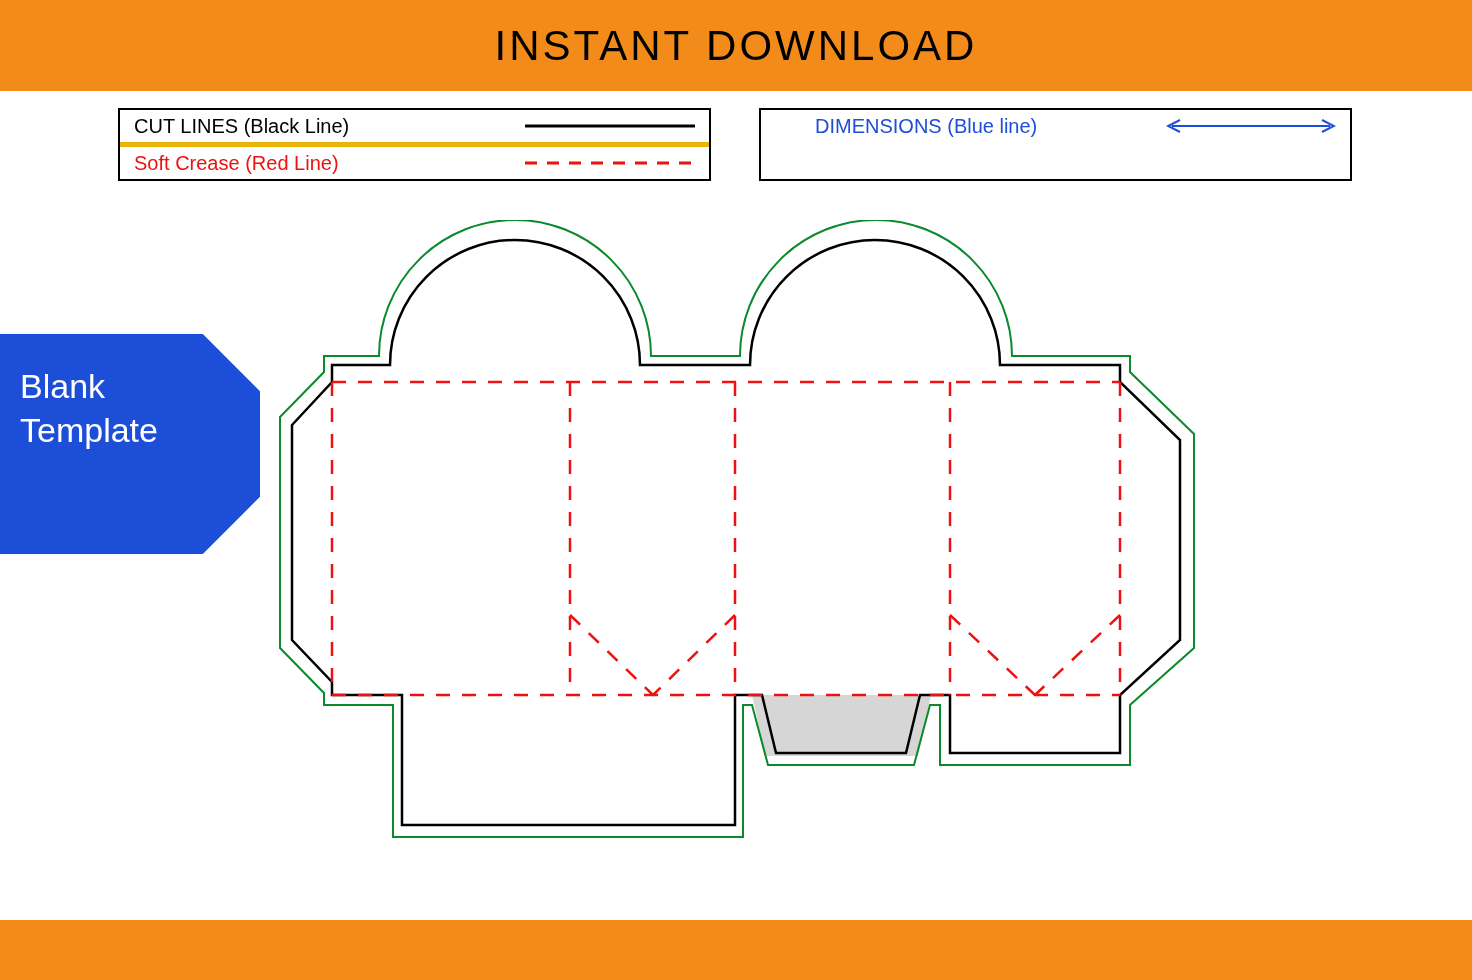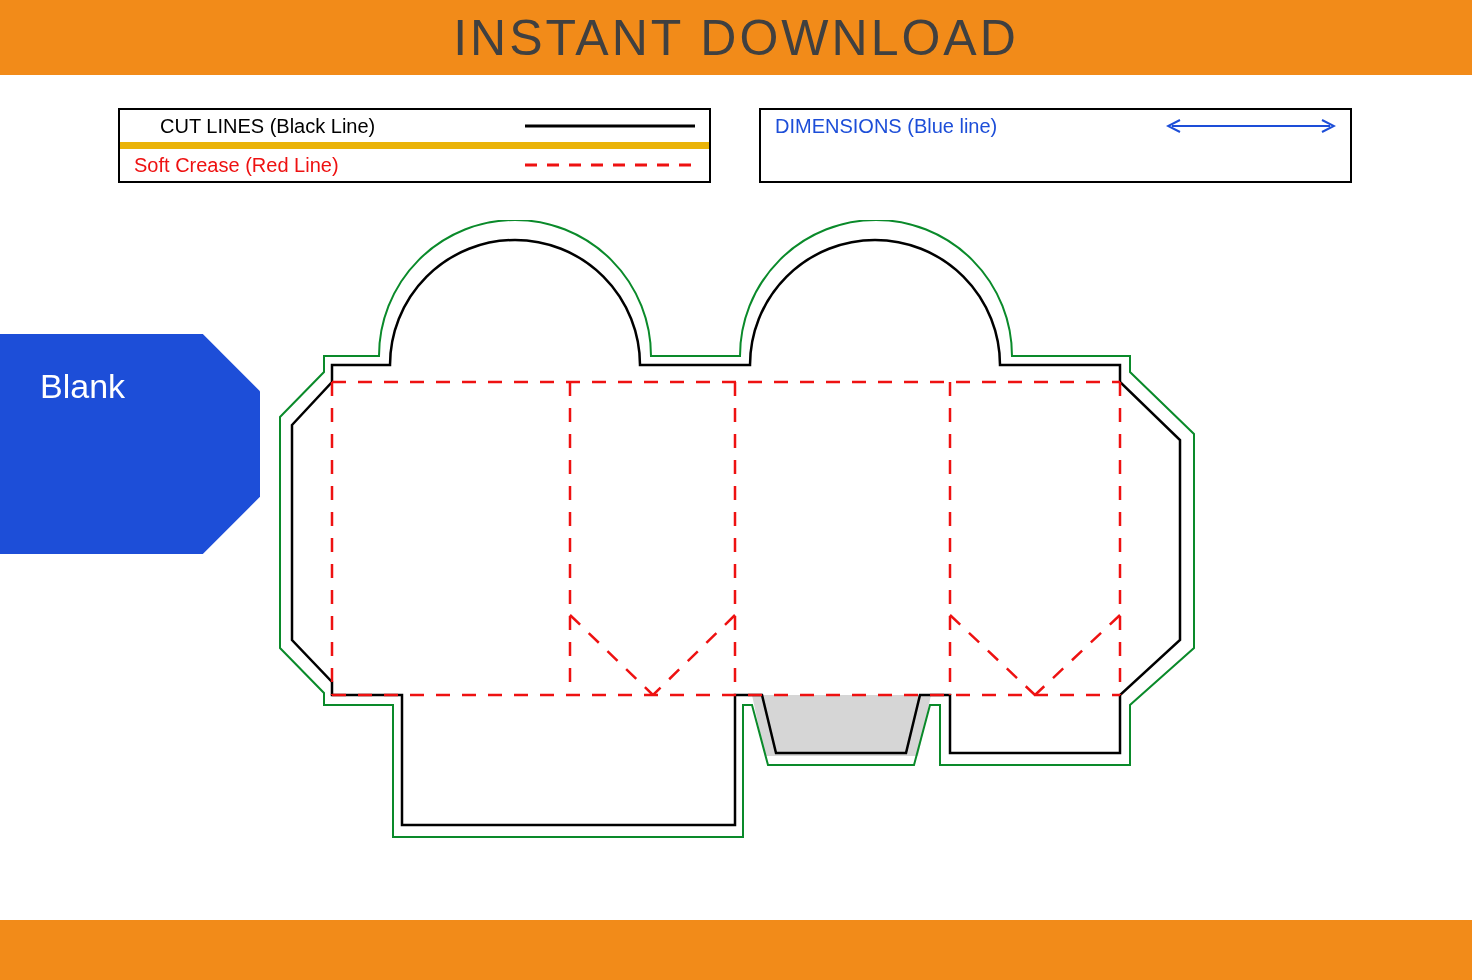--- a/index.html
+++ b/index.html
@@ -7,24 +7,24 @@
     padding: 0;
     width: 1472px;
     height: 980px;
     font-family: Arial, Helvetica, sans-serif;
     background: #fff;
     overflow: hidden;
   }
   .banner-top {
     position: absolute;
     top: 0; left: 0; right: 0;
-    height: 75px;
+    height: 91px;
     background: #f28b19;
-    color: #404040;
-    font-size: 50px;
+    color: #000000;
+    font-size: 42px;
     font-weight: 500;
     letter-spacing: 3px;
     display: flex;
     align-items: center;
     justify-content: center;
   }
   .banner-bottom {
     position: absolute;
     bottom: 0; left: 0; right: 0;
     height: 60px;
@@ -43,39 +43,39 @@
     border: 2px solid #000;
     border-collapse: collapse;
   }
   .legend-row {
     display: flex;
     align-items: center;
     height: 32px;
     padding: 0 14px;
     font-size: 20px;
   }
-  .legend-row + .legend-row { border-top: 7px solid #eab308; }
+  .legend-row + .legend-row { border-top: 5px solid #eab308; }
   .legend-label { flex: 1; }
   .legend-sample { width: 180px; display: flex; align-items: center; justify-content: flex-end; }
-  .c-black { color:#000;margin-left:26px; }
+  .c-black { color:#000; }
   .c-red   { color:#e11; }
-  .c-blue  { color:#1d4ed8; }
+  .c-blue  { color:#1d4ed8;margin-left:40px; }
   .c-green { color:#0a8a2a; }
 
   .badge {
     position: absolute;
     left: 0;
     top: 334px;
     width: 260px;
     height: 220px;
     background: #1d4ed8;
     color: #fff;
     font-size: 34px;
     line-height: 1.3;
-    padding: 30px 40px;
+    padding: 30px 20px;
     box-sizing: border-box;
     clip-path: polygon(0 0, 78% 0, 100% 26%, 100% 74%, 78% 100%, 0 100%);
     font-weight: 500;
   }
 
   .dieline-area {
     position: absolute;
     left: 260px;
     top: 220px;
     width: 960px;
@@ -118,20 +118,21 @@
           <polyline points="14,1 2,7 14,13" fill="none" stroke="#1d4ed8" stroke-width="2"></polyline>
           <polyline points="156,1 168,7 156,13" fill="none" stroke="#1d4ed8" stroke-width="2"></polyline>
         </svg>
       </span>
     </div>
   </div>
 </div>
 
 <div class="badge">
   <div>Blank</div>
+  <div>Template</div>
 </div>
 
 <div class="dieline-area">
 <svg viewBox="0 0 960 640" width="960" height="640">
 
   <polygon points="492,475 671,475 658,536 505,536" fill="#d6d6d6"></polygon>
 
   <g fill="none" stroke="#0a8a2a" stroke-width="2">
     <path d="
       M 20 197

